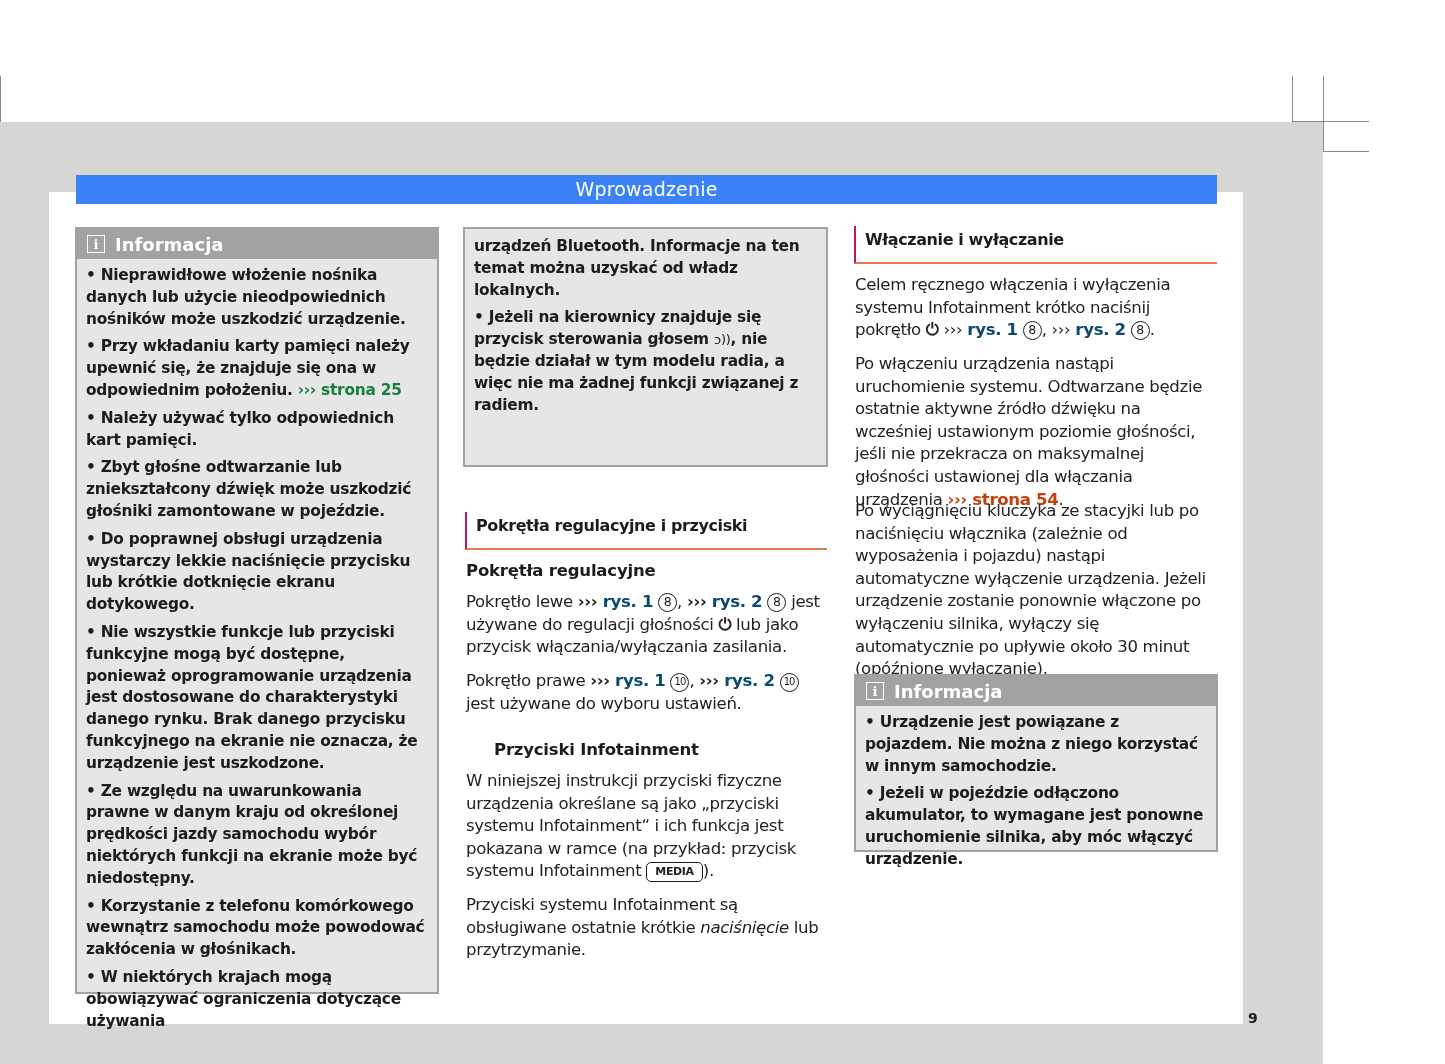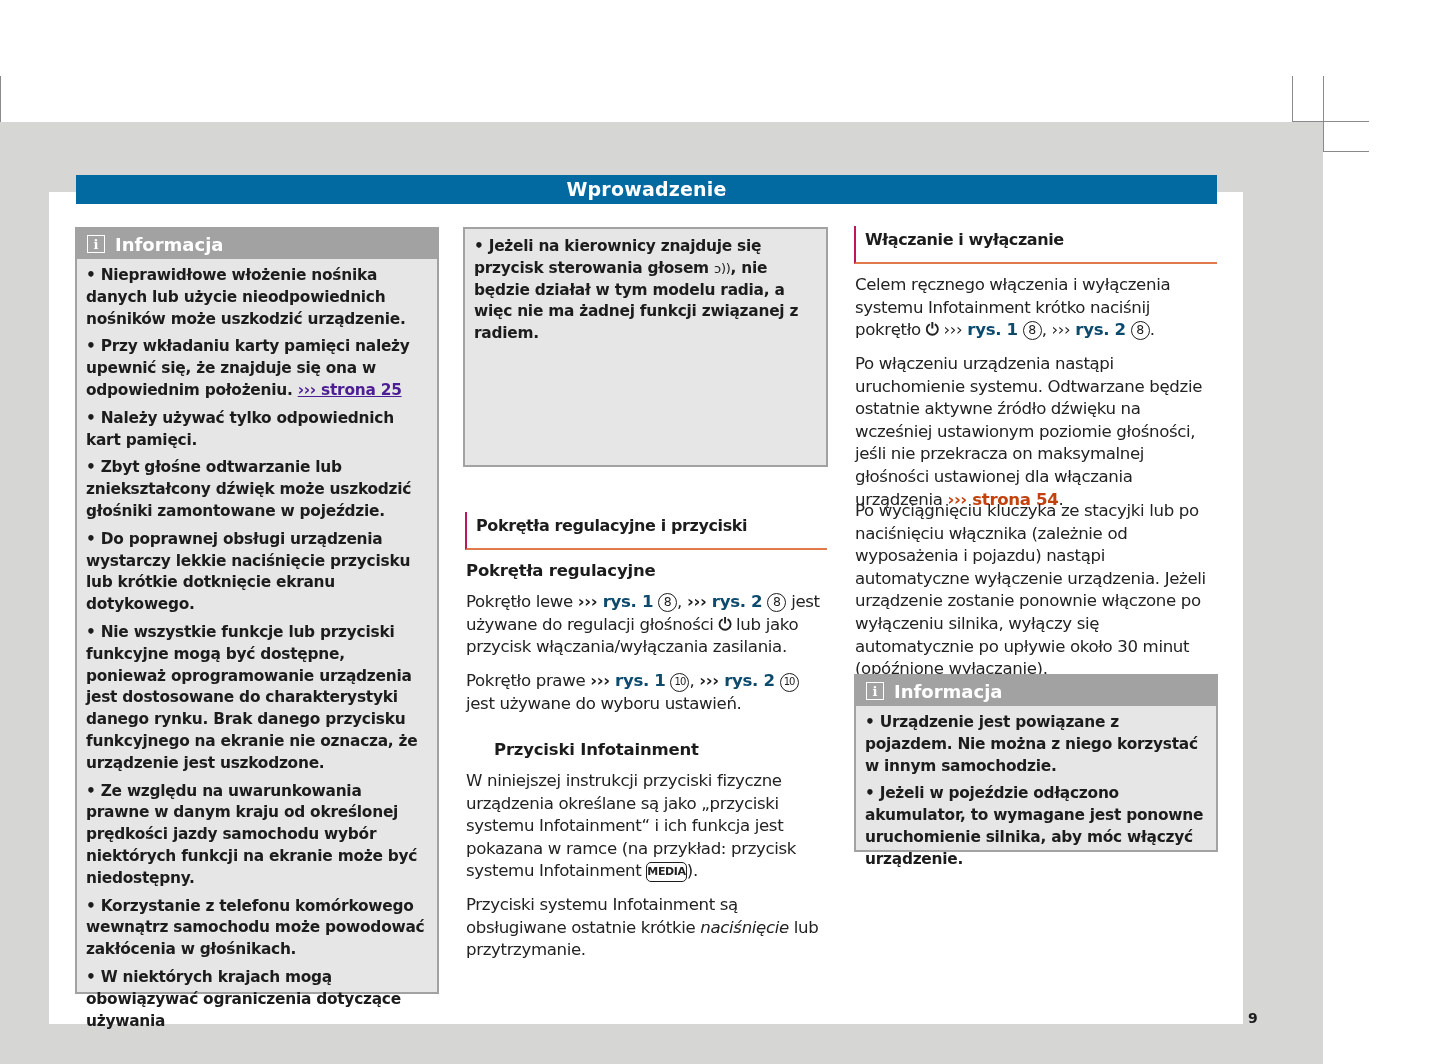--- a/index.html
+++ b/index.html
@@ -2,46 +2,46 @@
 <html><head>
 <meta charset="utf-8">
 <style>
   * { margin:0; padding:0; box-sizing:border-box; }
   html, body { width:1445px; height:1064px; overflow:hidden; background:#ffffff; }
   body { position:relative; font-family:"DejaVu Sans", sans-serif; color:#1c1c1c; }
 
   .gray-bg { position:absolute; left:0; top:122px; width:1323px; height:942px; background:#d6d6d5; }
   .crop-line { position:absolute; background:#8a8a8a; }
   .page { position:absolute; left:49px; top:192px; width:1194px; height:832px; background:#ffffff; }
-  .banner { position:absolute; left:76px; top:175px; width:1141px; height:29px; background:#0369a1;
-            color:#fff; font-weight:bold; font-size:19px; text-align:center; line-height:29px; letter-spacing:0.2px; }
+  .banner { position:absolute; left:76px; top:175px; width:1141px; height:29px; background:#3b82f6;
+            color:#fff; font-weight:normal; font-size:19px; text-align:center; line-height:29px; letter-spacing:0.2px; }
   .page-num { position:absolute; left:1248px; top:1010px; font-size:14px; font-weight:bold; color:#1c1c1c; }
 
   .infobox { position:absolute; background:#e6e6e6; border:2px solid #a2a2a2; }
   .infobox .hdr { background:#a2a2a2; height:30px; display:flex; align-items:center; padding-left:10px; gap:10px; }
   .info-icon { width:18px; height:18px; border:1.5px solid #fff; color:#fff; font-size:13px; font-weight:bold;
                display:flex; align-items:center; justify-content:center; font-family:"DejaVu Serif", serif; line-height:1; }
   .infobox .hdr span.t { color:#fff; font-weight:bold; font-size:18px;text-align:right; }
   .infobox .body { padding:6px 10px 6px 9px; }
   .infobox p { font-size:15.4px; font-weight:bold; line-height:21.8px; margin-bottom:6px; letter-spacing:-0.25px; }
   .infobox p:last-child { margin-bottom:0; }
-  .ref-gray { color:#4c1d95;text-decoration:underline; }
+  .ref-gray { color:#15803d; }
 
   .section-h { position:absolute; border-left:2px solid #be185d; border-bottom:2px solid #e07a4a; padding-left:9px;
                font-weight:bold; font-size:16px; line-height:28px; padding-bottom:8px; letter-spacing:-0.4px; }
   .sub-h { position:absolute; font-weight:bold; font-size:16.5px; letter-spacing:-0.2px; }
   .para { position:absolute; font-size:16.6px; line-height:22.6px; letter-spacing:-0.35px; color:#222; }
   .para .orange { color:#0c4a6e; font-weight:bold; }
   .para .dark { font-weight:bold; color:#c2410c; }
   .circ { display:inline-block; width:19px; height:19px; border:1.6px solid #1c1c1c; border-radius:50%;
           font-size:12.5px; line-height:16px; text-align:center; font-weight:normal; vertical-align:1px; color:#1c1c1c; }
   .circ.sm { font-size:10px; letter-spacing:-1px; }
   .pwr { font-weight:bold; }
   .media-key { display:inline-block; border:1.6px solid #1c1c1c; border-radius:5px; font-size:11px; font-weight:bold;
-               padding:0 0; line-height:18px; vertical-align:1px; }
+               padding:0 8px; line-height:18px; vertical-align:1px; }
 </style>
 </head>
 <body>
 
 <div class="gray-bg"></div>
 <div class="crop-line" style="left:0;top:76px;width:1px;height:46px;"></div>
 <div class="crop-line" style="left:1292px;top:76px;width:1px;height:46px;"></div>
 <div class="crop-line" style="left:1323px;top:76px;width:1px;height:76px;"></div>
 <div class="crop-line" style="left:1292px;top:121px;width:77px;height:1px;"></div>
 <div class="crop-line" style="left:1323px;top:151px;width:46px;height:1px;"></div>
@@ -63,20 +63,21 @@
     <p>• Do poprawnej obsługi urządzenia wystarczy lekkie naciśnięcie przycisku lub krótkie dotknięcie ekranu dotykowego.</p>
     <p>• Nie wszystkie funkcje lub przyciski funkcyjne mogą być dostępne, ponieważ oprogramowanie urządzenia jest dostosowane do charakterystyki danego rynku. Brak danego przycisku funkcyjnego na ekranie nie oznacza, że urządzenie jest uszkodzone.</p>
     <p>• Ze względu na uwarunkowania prawne w danym kraju od określonej prędkości jazdy samochodu wybór niektórych funkcji na ekranie może być niedostępny.</p>
     <p>• Korzystanie z telefonu komórkowego wewnątrz samochodu może powodować zakłócenia w głośnikach.</p>
     <p>• W niektórych krajach mogą obowiązywać ograniczenia dotyczące używania</p>
   </div>
 </div>
 
 <div class="infobox" style="left:463px;top:227px;width:365px;height:240px;">
   <div class="body" style="padding-top:7px;">
+    <p>urządzeń Bluetooth. Informacje na ten temat można uzyskać od władz lokalnych.</p>
     <p><span>• Jeżeli na kierownicy znajduje się przycisk sterowania głosem</span> <span style="font-weight:normal;font-size:13px;">ↄ))</span><span>, nie będzie działał w tym modelu radia, a więc nie ma żadnej funkcji związanej z radiem.</span></p>
   </div>
 </div>
 
 <div class="section-h" style="left:465px;top:512px;width:362px;">Pokrętła regulacyjne i przyciski</div>
 
 <div class="sub-h" style="left:466px;top:561px;">Pokrętła regulacyjne</div>
 
 <div class="para" style="left:466px;top:591px;width:362px;">
   <span>Pokrętło lewe </span><span class="orange" style="color:#1c1c1c">››› </span><span class="orange">rys. 1</span> <span class="circ">8</span><span>, </span><span class="orange" style="color:#1c1c1c">››› </span><span class="orange">rys. 2</span> <span class="circ">8</span><span> jest używane do regulacji głośności </span><span class="pwr">⏻</span><span> lub jako przycisk włączania/wyłączania zasilania.</span>

